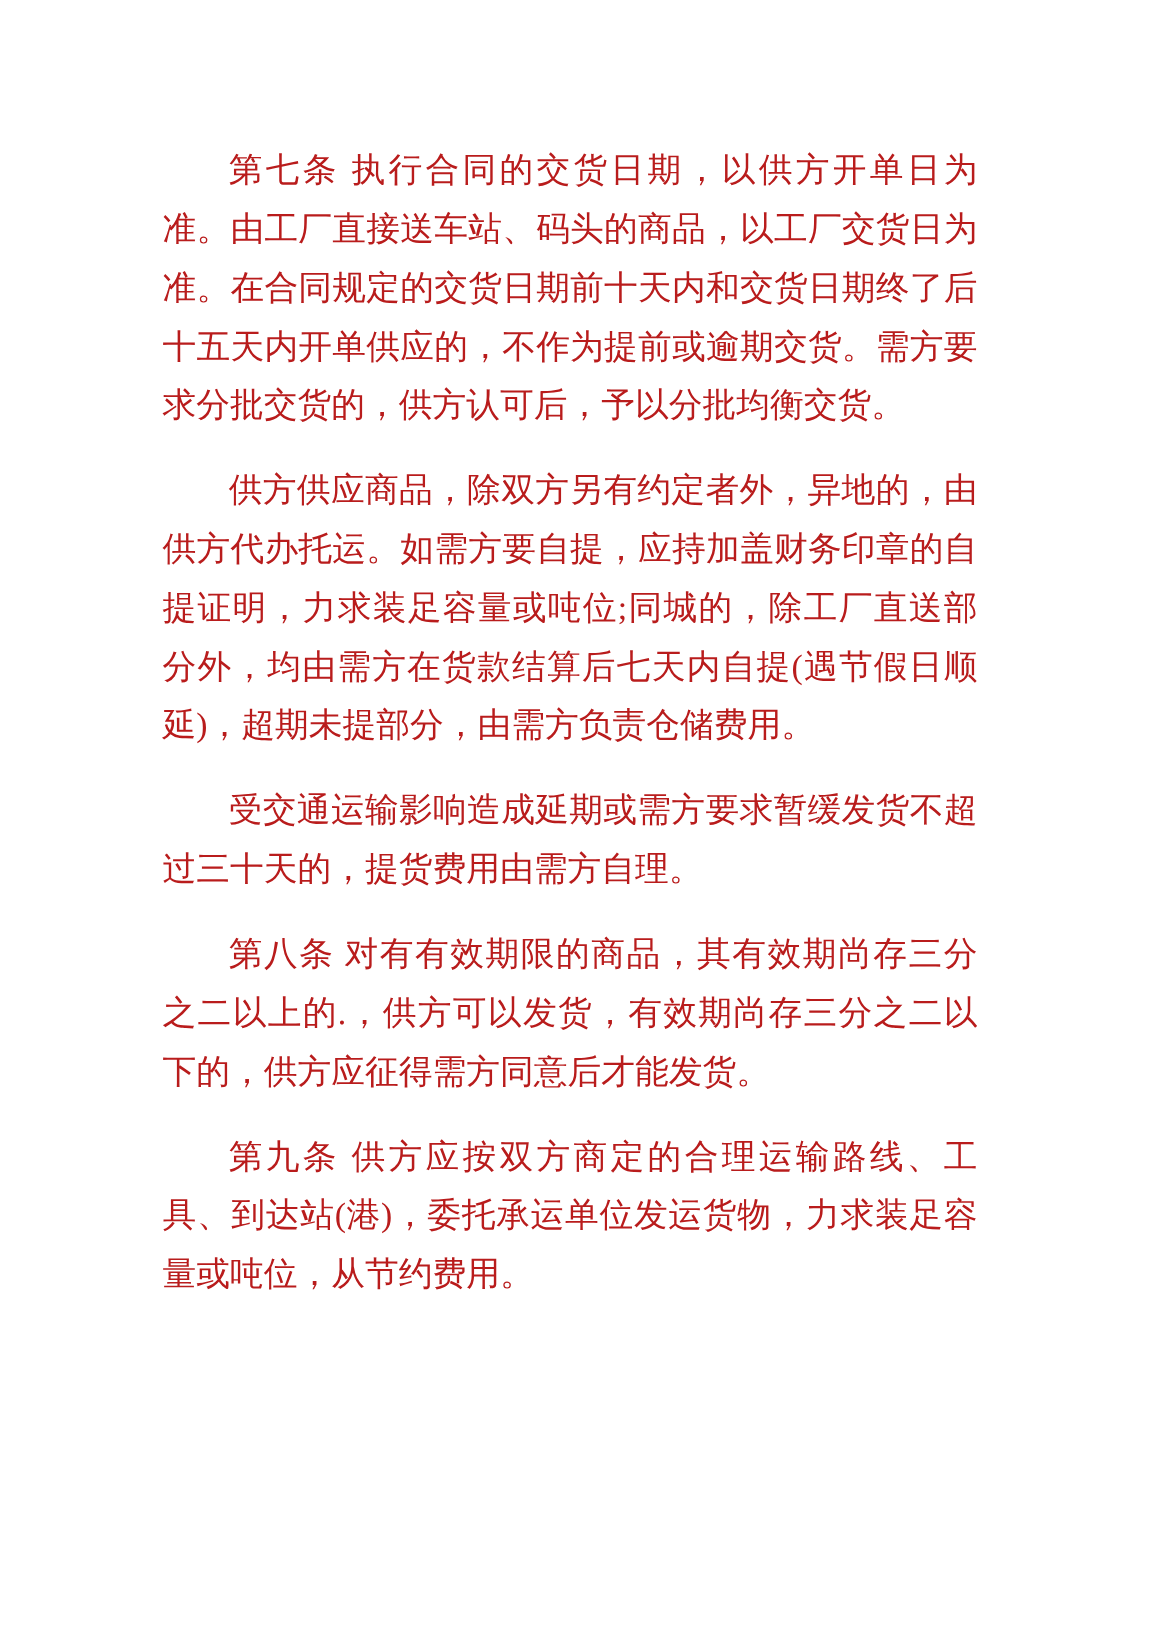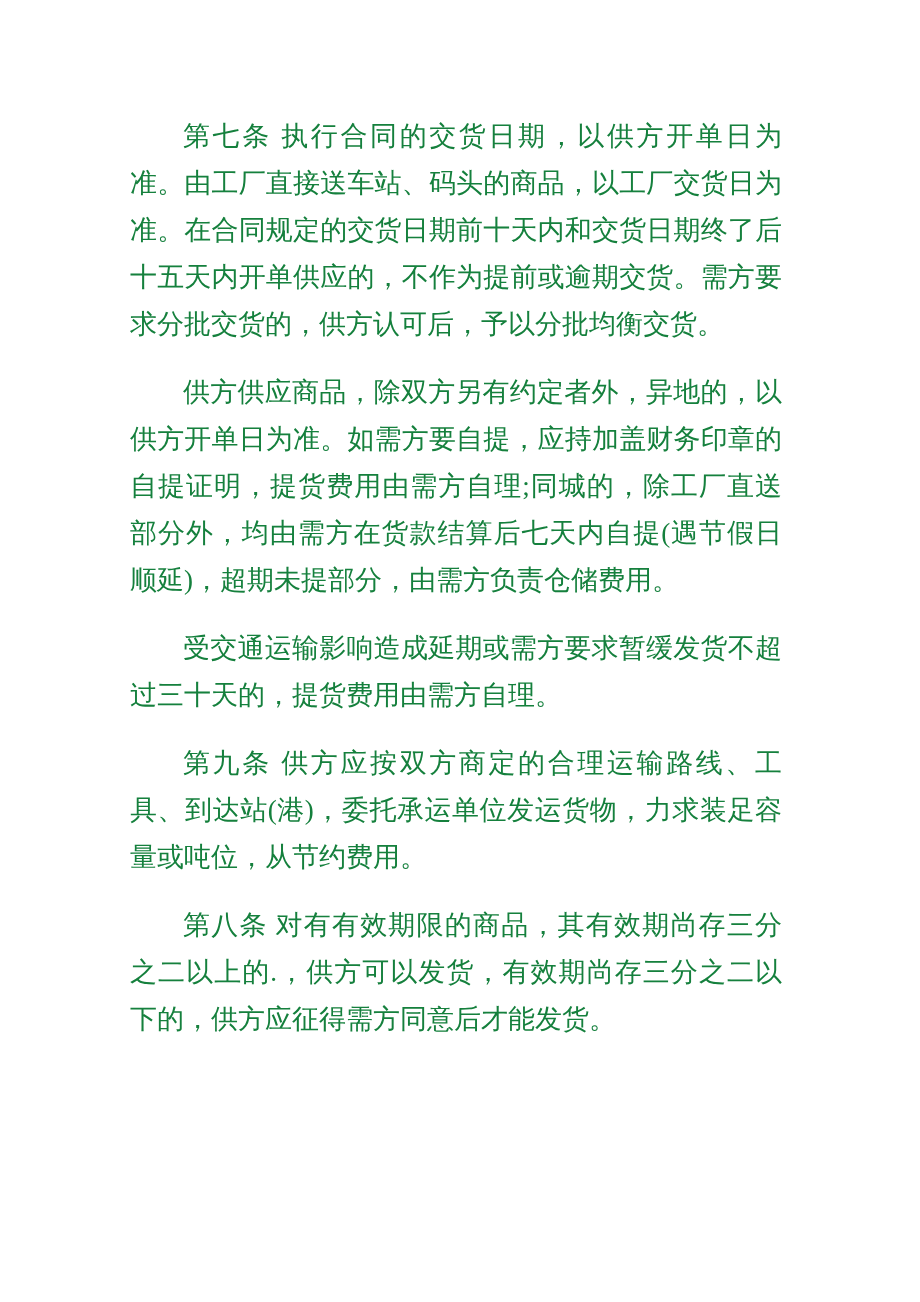--- a/index.html
+++ b/index.html
@@ -18,32 +18,32 @@
   }
   .doc-content {
     width: 652px;
   }
   p.doc-para {
     margin: 0 0 21px 0;
     padding: 0;
     font-family: "Liberation Serif", "DejaVu Serif", serif;
     font-size: 27px;
     line-height: 47px;
-    color: #15803d;
+    color: #b91c1c;
     text-align: justify;
     text-justify: inter-ideograph;
     text-indent: 53px;
     word-break: normal;
     overflow-wrap: break-word;
   }
 </style>
 </head>
 <body>
 
 <div class="page">
   <div class="doc-content">
     <p class="doc-para">第七条 执行合同的交货日期，以供方开单日为准。由工厂直接送车站、码头的商品，以工厂交货日为准。在合同规定的交货日期前十天内和交货日期终了后十五天内开单供应的，不作为提前或逾期交货。需方要求分批交货的，供方认可后，予以分批均衡交货。</p>
-    <p class="doc-para">供方供应商品，除双方另有约定者外，异地的，以供方开单日为准。如需方要自提，应持加盖财务印章的自提证明，提货费用由需方自理;同城的，除工厂直送部分外，均由需方在货款结算后七天内自提(遇节假日顺延)，超期未提部分，由需方负责仓储费用。</p>
+    <p class="doc-para">供方供应商品，除双方另有约定者外，异地的，由供方代办托运。如需方要自提，应持加盖财务印章的自提证明，力求装足容量或吨位;同城的，除工厂直送部分外，均由需方在货款结算后七天内自提(遇节假日顺延)，超期未提部分，由需方负责仓储费用。</p>
     <p class="doc-para">受交通运输影响造成延期或需方要求暂缓发货不超过三十天的，提货费用由需方自理。</p>
+    <p class="doc-para">第八条 对有有效期限的商品，其有效期尚存三分之二以上的.，供方可以发货，有效期尚存三分之二以下的，供方应征得需方同意后才能发货。</p>
     <p class="doc-para">第九条 供方应按双方商定的合理运输路线、工具、到达站(港)，委托承运单位发运货物，力求装足容量或吨位，从节约费用。</p>
-    <p class="doc-para">第八条 对有有效期限的商品，其有效期尚存三分之二以上的.，供方可以发货，有效期尚存三分之二以下的，供方应征得需方同意后才能发货。</p>
   </div>
 </div>
 
 </body></html>

